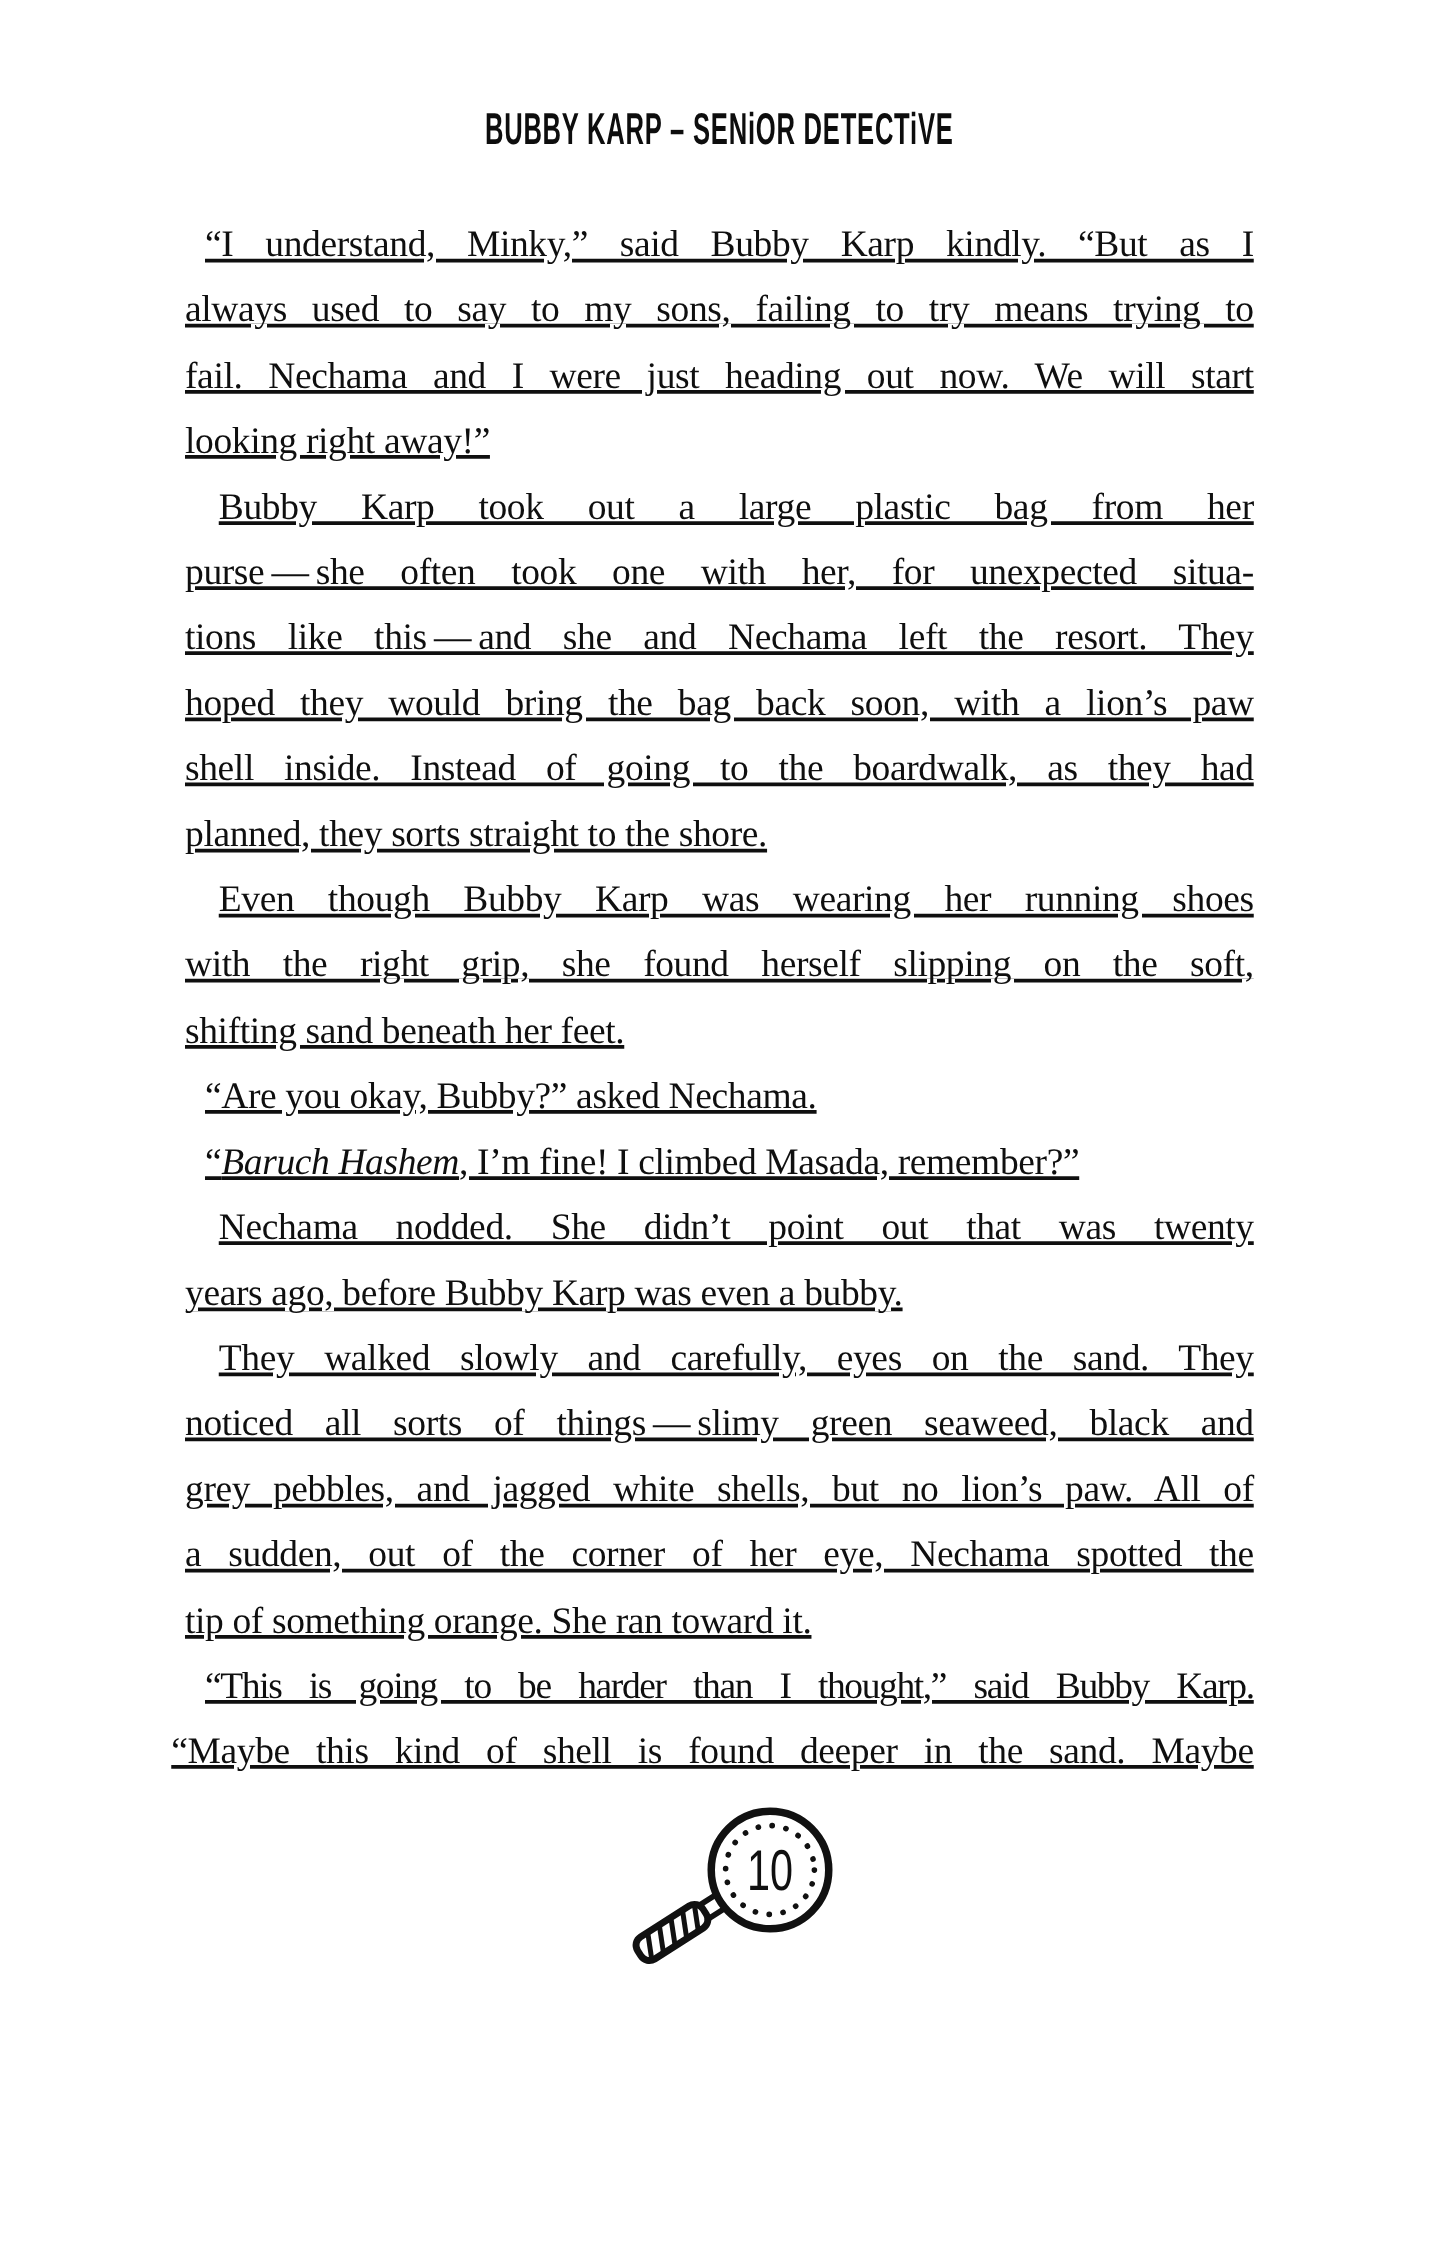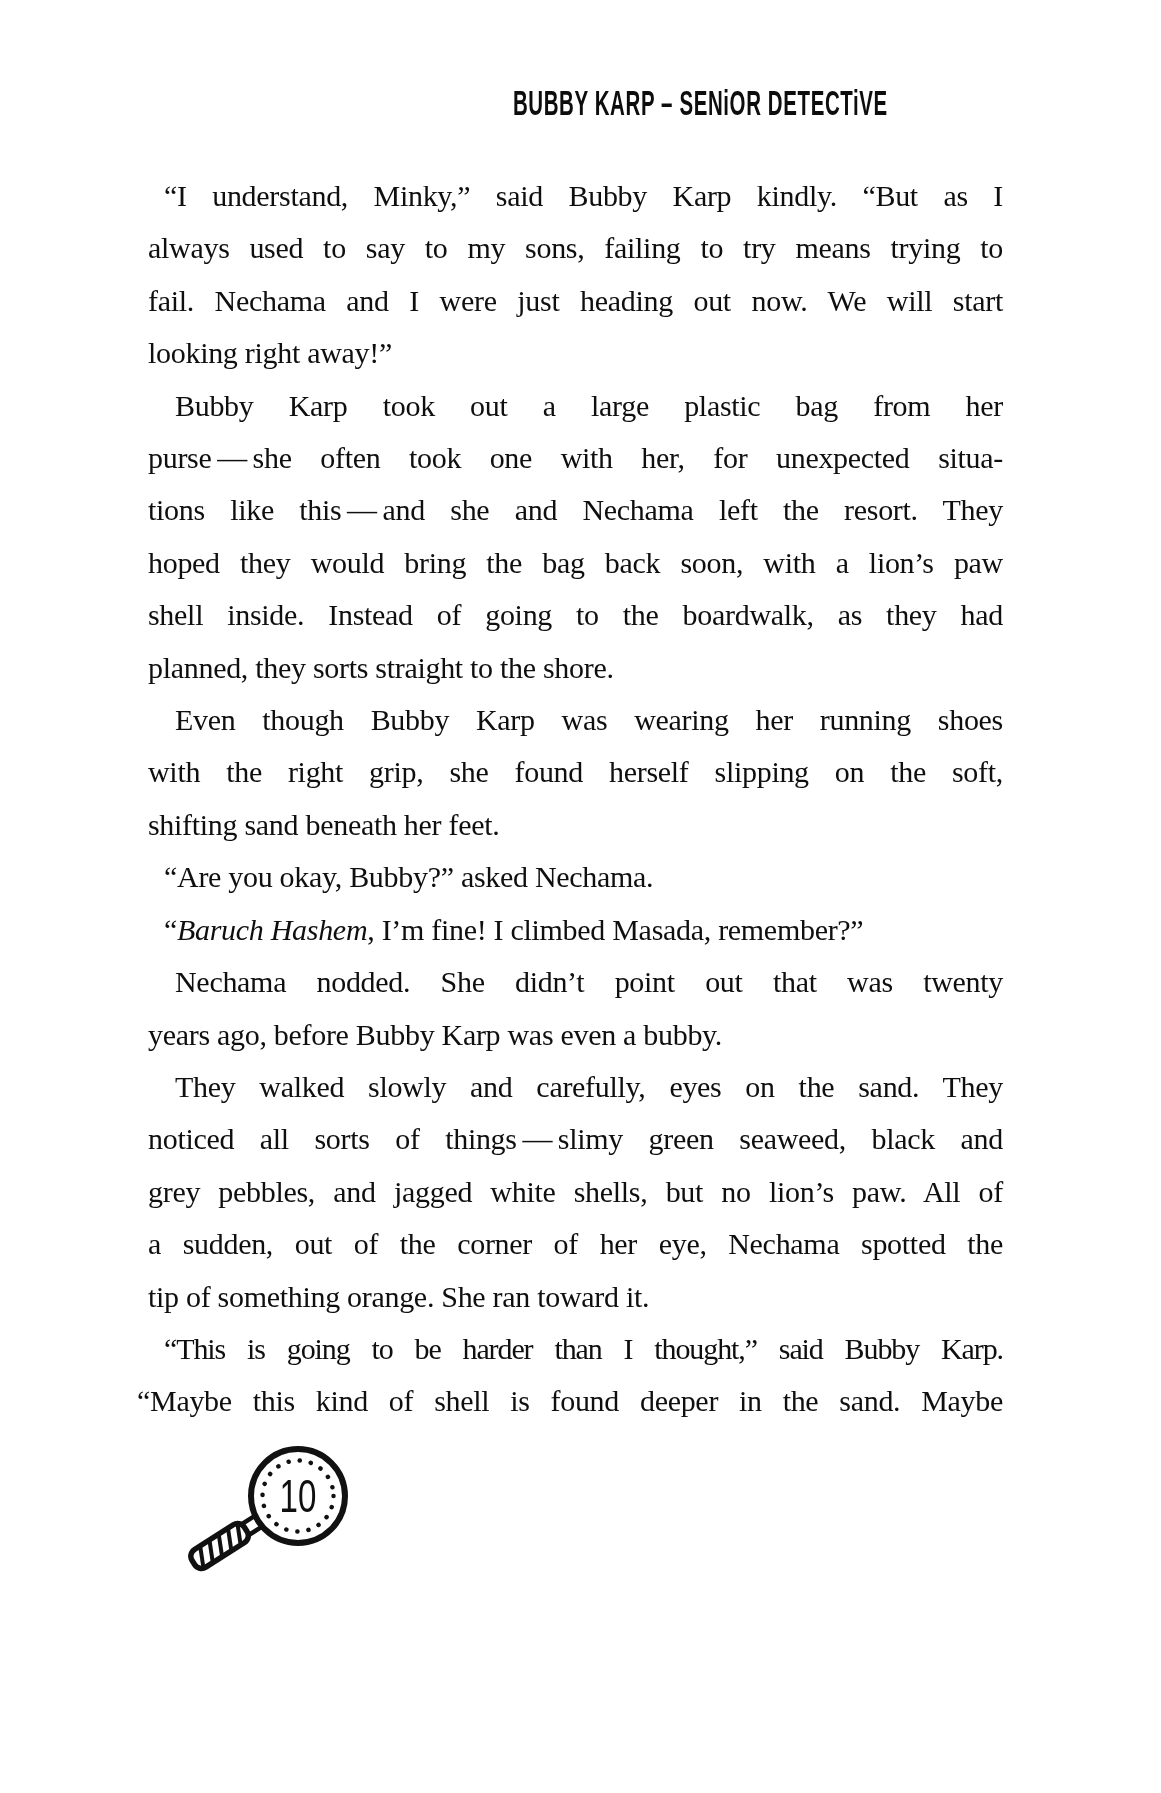--- a/index.html
+++ b/index.html
@@ -12,21 +12,21 @@
     width: 1161px;
     height: 1793px;
     background: #ffffff;
     color: #111111;
     overflow: hidden;
   }
   .running-head {
     margin-top: 84px;
     width: 855px;
     margin-left: 148px;
-    text-align: right;
+    text-align: center;
     height: 42px;
   }
   .running-head .title {
     display: inline-block;
     font-family: "Liberation Sans", sans-serif;
     font-weight: 700;
     font-size: 33px;
     letter-spacing: 1px;
     color: #0d0d0d;
     transform: scale(0.62, 1.08);
@@ -41,31 +41,32 @@
     font-size: 30px;
     line-height: 52.4px;
     letter-spacing: -0.3px;
     color: #0f0f0f;
   }
   .para { margin: 0; }
   .line {
     text-align: justify;
     text-align-last: justify;
     white-space: normal;
+    text-decoration: underline;
   }
   .line.lastline { text-align-last: left; }
   .line.first { text-indent: 27px; }
   .first.hangquote { text-indent: 16px; }
   .hangquote:not(.first) { text-indent: -11px; }
   .line.tight { letter-spacing: -1.1px; word-spacing: -2px; }
   .folio-wrap {
     width: 855px;
     margin-left: 148px;
     margin-top: 14px;
-    text-align: left;
+    text-align: center;
   }
   .folio-wrap svg { display: inline-block; }
   .folio-num {
     font-family: "Liberation Sans", sans-serif;
     font-size: 46px;
     fill: #101010;
   }
 </style>
 </head>
 <body>

